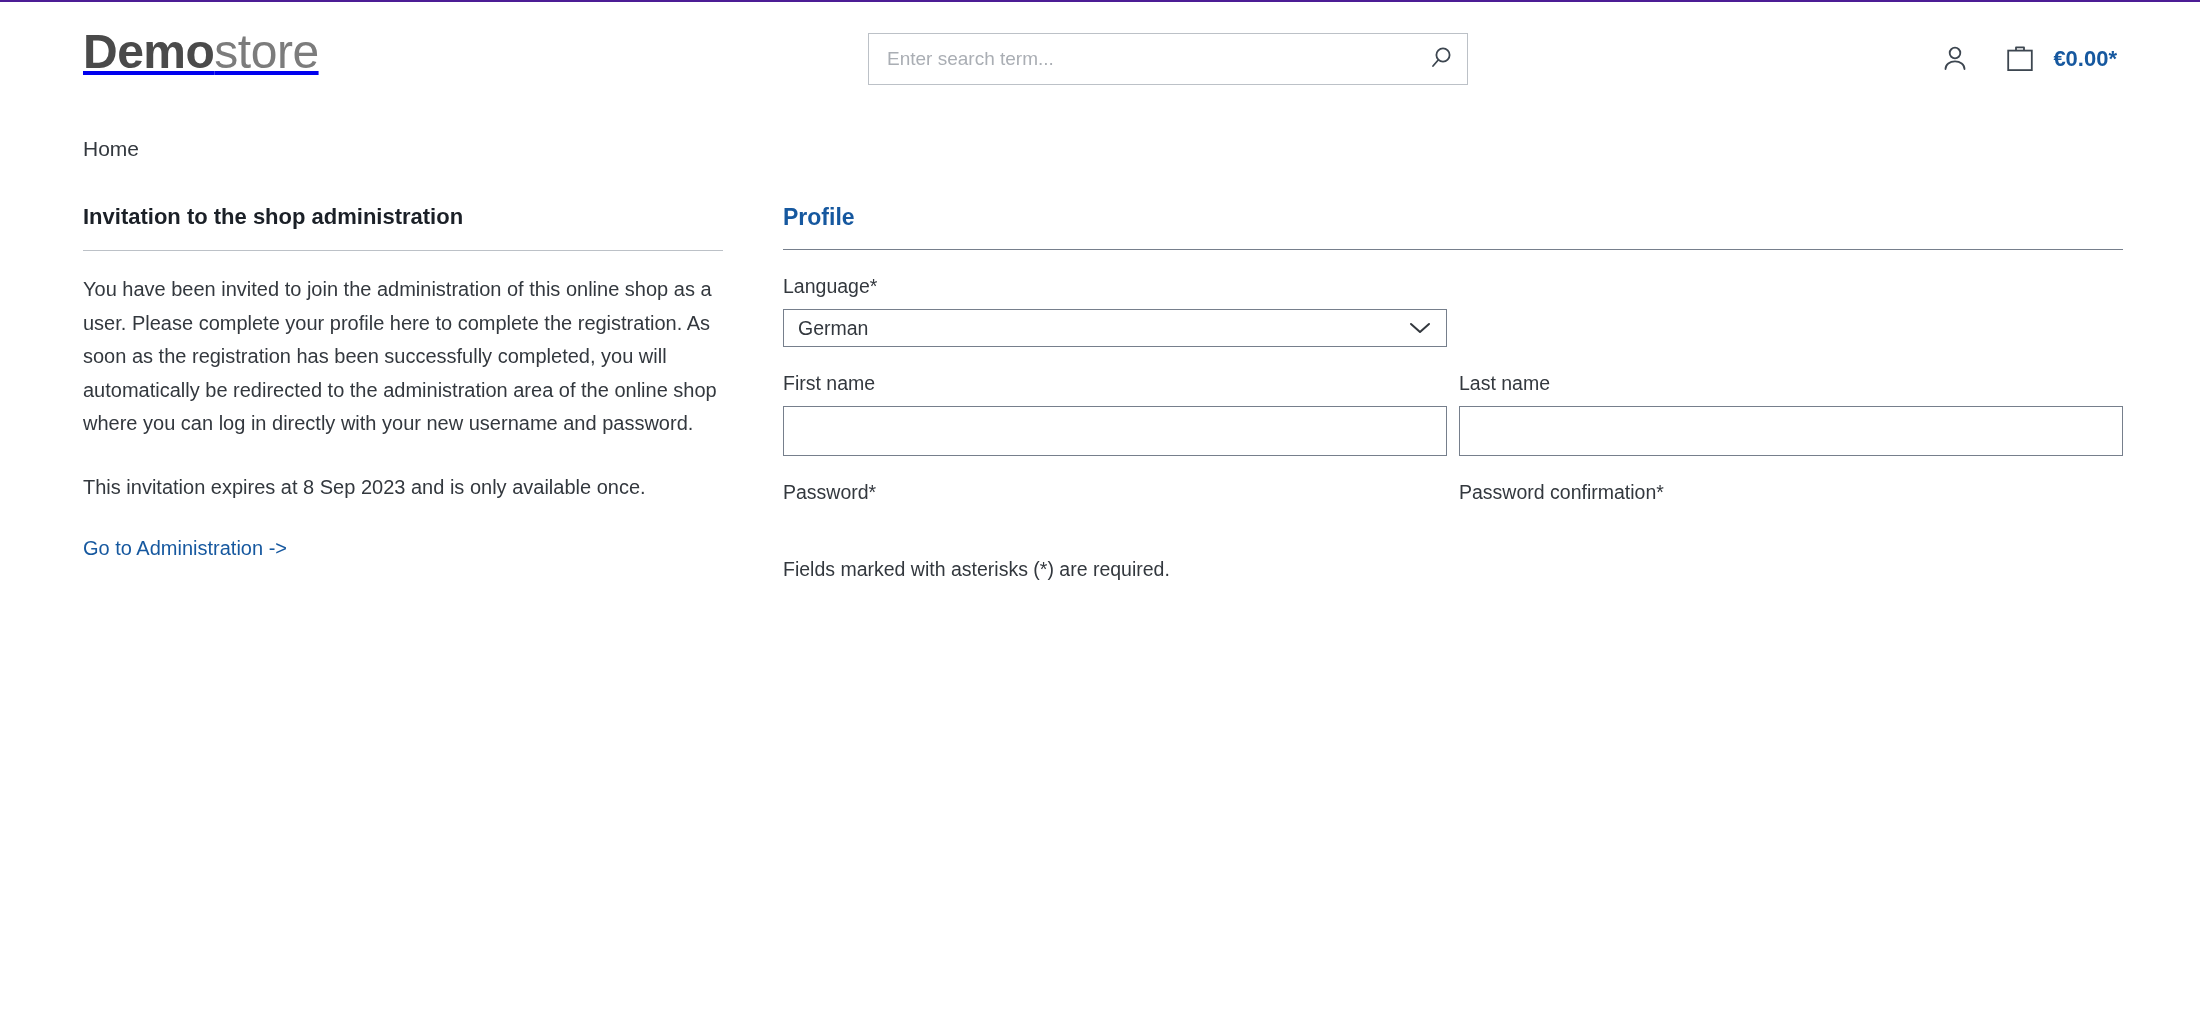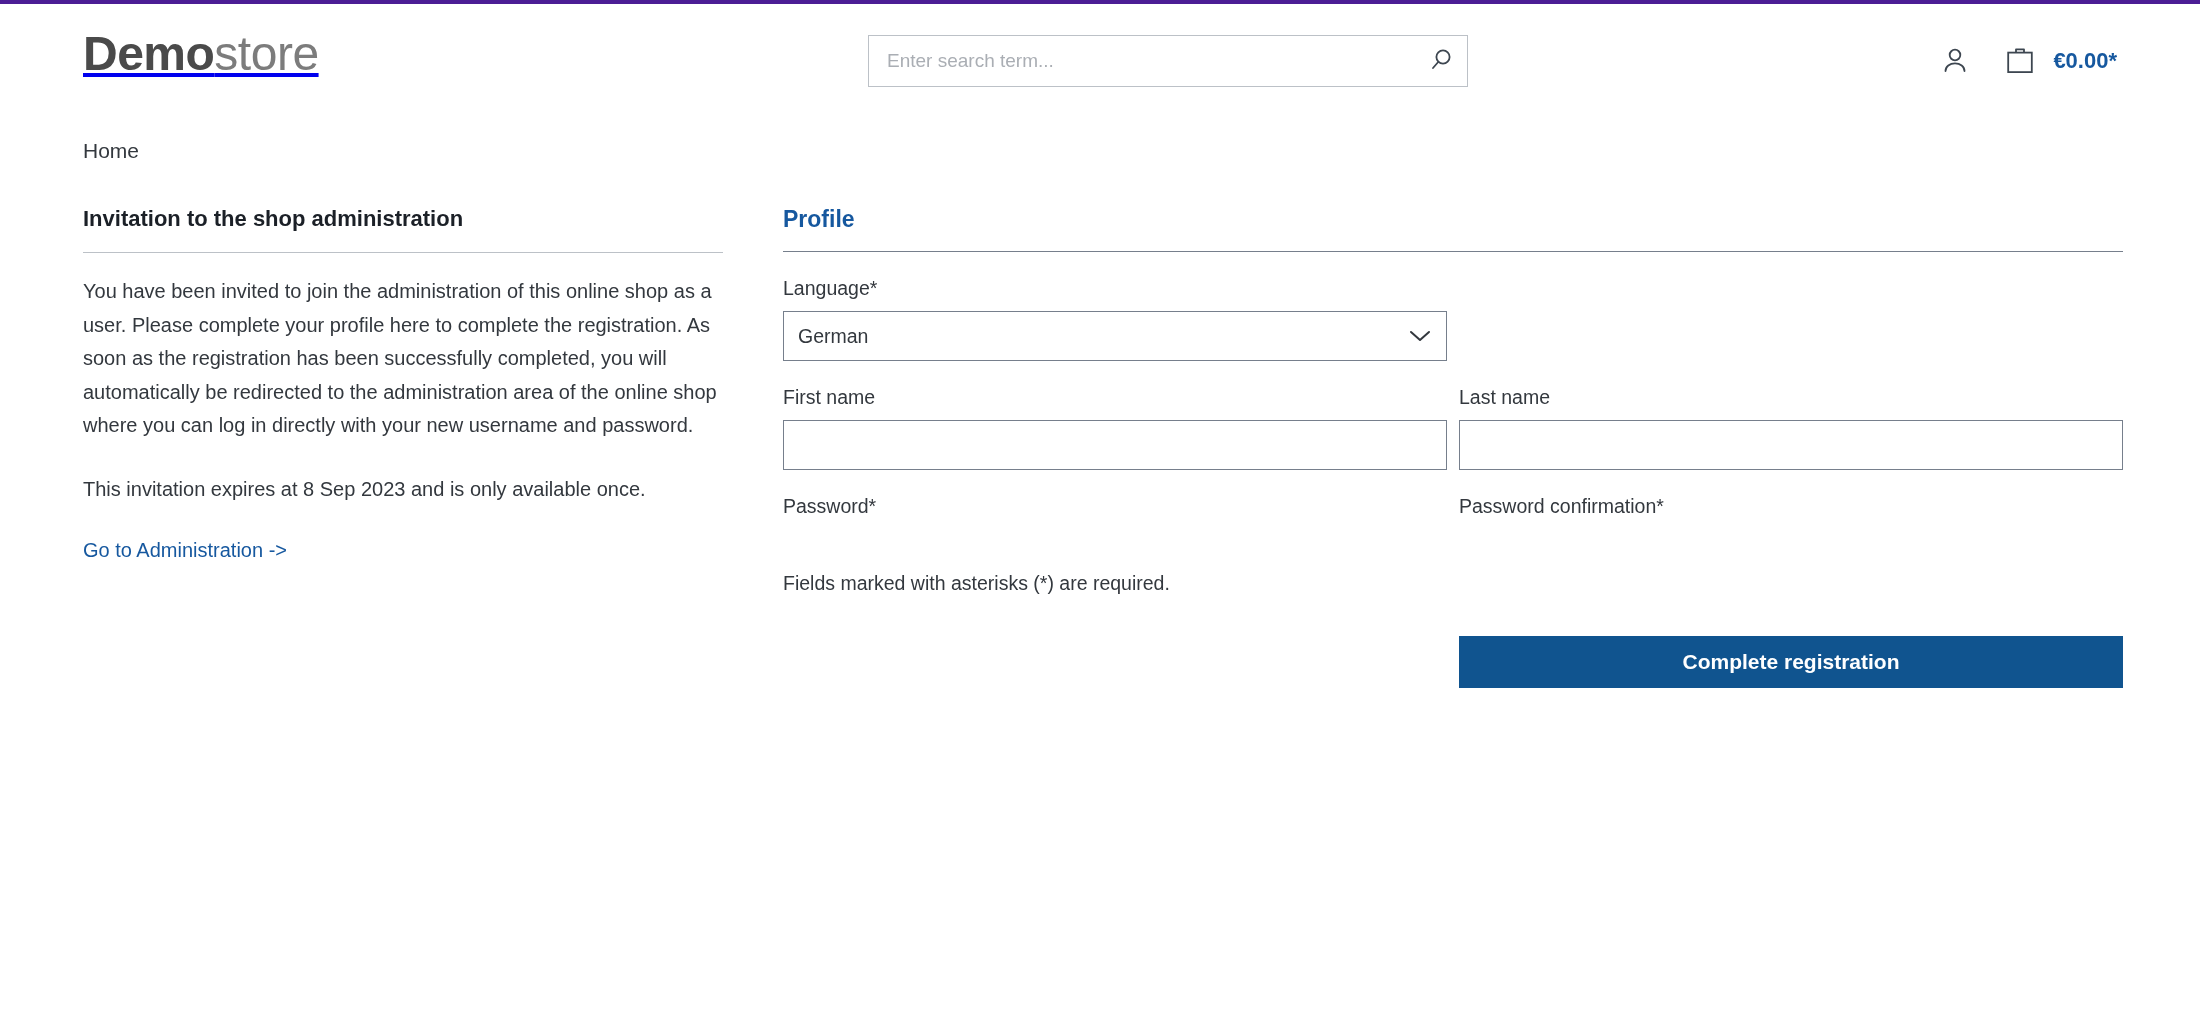--- a/index.html
+++ b/index.html
@@ -11,21 +11,21 @@
     font-family: "Liberation Sans", sans-serif;
     color: #333333;
     overflow: hidden;
   }
 
   .page {
     position: relative;
     width: 2200px;
     height: 1028px;
     background: #ffffff;
-    border-top: 4px solid #4c1d95;
+    border-top: 2px solid #4c1d95;
   }
 
   
   .header {
     position: relative;
     height: 118px;
     width: 100%;
   }
 
   .logo {
@@ -206,21 +206,21 @@
   }
   .txt-input::placeholder { color: #b0b4ba; }
   .txt-input.disabled {
     background: #eeeeee;
     color: #33383e;
   }
 
   .select-wrap {
     position: relative;
     width: 664px;
-    height: 50px;
+    height: 38px;
   }
   .select-wrap select {
     width: 100%;
     height: 100%;
     border: 1px solid #767f8c;
     background: #ffffff;
     font-family: "Liberation Sans", sans-serif;
     font-size: 19.5px;
     color: #33383e;
     padding: 0 44px 0 14px;
@@ -362,19 +362,16 @@
         <div class="field half">
           <label class="field-label">Password*</label>
         </div>
         <div class="field half">
           <label class="field-label">Password confirmation*</label>
         </div>
       </div>
 
       <div class="required-note">Fields marked with asterisks (*) are required.</div>
 
-      <div class="submit-row">
-        <button type="button" class="submit-btn">Complete registration</button>
-      </div>
     </form>
 
   </div>
 </div>
 
 </body></html>

